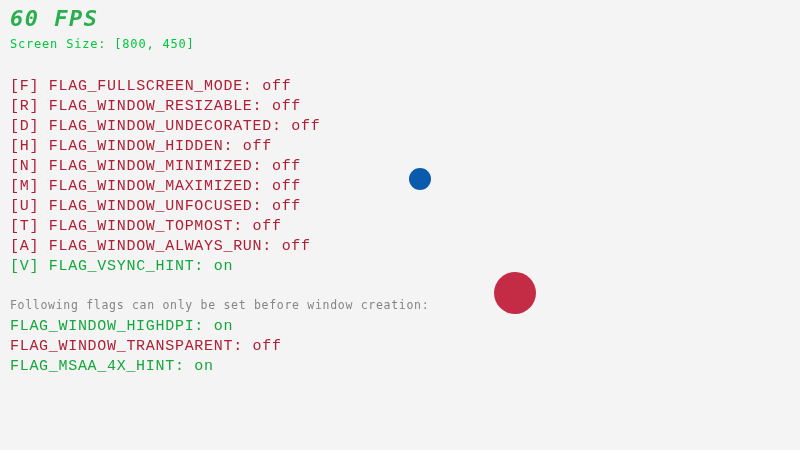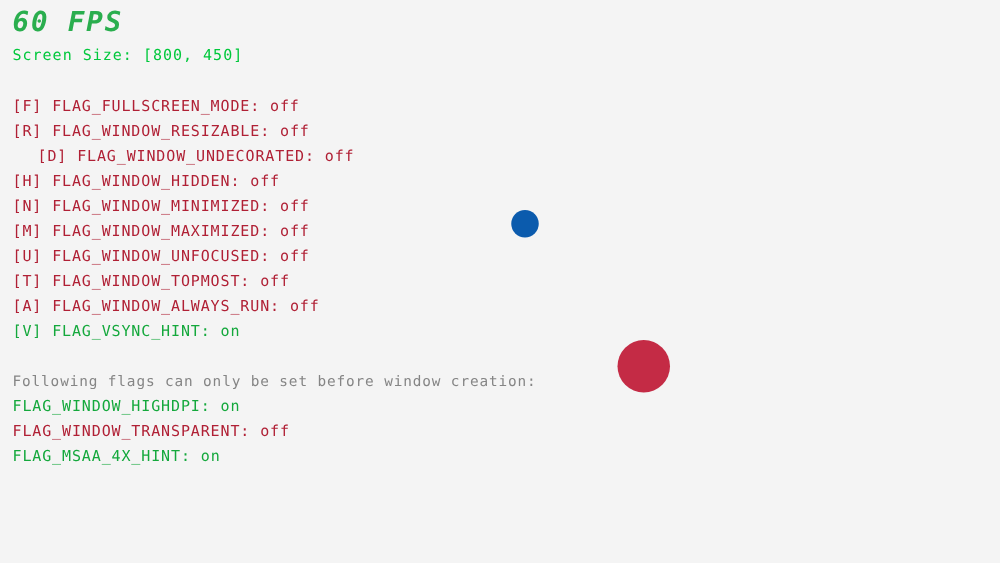--- a/index.html
+++ b/index.html
@@ -53,22 +53,23 @@
     left: 10px;
     font-size: 11.5px;
     color: #858585;
     letter-spacing: 0.7px;
   }
   #head-after  { top: 58px; }
   #head-before { top: 298px; }
 
   .flag-row {
     left: 10px;
-    font-size: 12px;
+    font-size: 15px;
     letter-spacing: 0.7px;
+    font-family: Liberation Mono, monospace;
   }
   .flag-row .key   { }
   .flag-row .fname { }
   .flag-row .val   { }
 
   .state-off { color: #b02035; }
   .state-on  { color: #14a83c; }
 
   
   .ball {
@@ -96,21 +97,21 @@
 <div id="stage" style="background: rgb(244, 244, 244);">
 
   <div id="fps" class="txt" style="color: rgb(42, 174, 78);">60 FPS</div>
 
   <div id="screen-size" class="txt" style="color: rgb(0, 200, 60);">Screen Size: [800, 450]</div>
 
 
   <div id="runtime-flags-list">
       <div class="txt flag-row state-off" style="top: 78px; color: rgb(176, 32, 53);"><span class="key">[F] </span><span class="fname">FLAG_FULLSCREEN_MODE: </span><span class="val">off</span></div>
       <div class="txt flag-row state-off" style="top: 98px; color: rgb(176, 32, 53);"><span class="key">[R] </span><span class="fname">FLAG_WINDOW_RESIZABLE: </span><span class="val">off</span></div>
-      <div class="txt flag-row state-off" style="top: 118px; color: rgb(176, 32, 53); margin-left: 20px;"><span class="key">[D] </span><span class="fname">FLAG_WINDOW_UNDECORATED: </span><span class="val">off</span></div>
+      <div class="txt flag-row state-off" style="top: 118px; color: rgb(176, 32, 53);"><span class="key">[D] </span><span class="fname">FLAG_WINDOW_UNDECORATED: </span><span class="val">off</span></div>
       <div class="txt flag-row state-off" style="top: 138px; color: rgb(176, 32, 53);"><span class="key">[H] </span><span class="fname">FLAG_WINDOW_HIDDEN: </span><span class="val">off</span></div>
       <div class="txt flag-row state-off" style="top: 158px; color: rgb(176, 32, 53);"><span class="key">[N] </span><span class="fname">FLAG_WINDOW_MINIMIZED: </span><span class="val">off</span></div>
       <div class="txt flag-row state-off" style="top: 178px; color: rgb(176, 32, 53);"><span class="key">[M] </span><span class="fname">FLAG_WINDOW_MAXIMIZED: </span><span class="val">off</span></div>
       <div class="txt flag-row state-off" style="top: 198px; color: rgb(176, 32, 53);"><span class="key">[U] </span><span class="fname">FLAG_WINDOW_UNFOCUSED: </span><span class="val">off</span></div>
       <div class="txt flag-row state-off" style="top: 218px; color: rgb(176, 32, 53);"><span class="key">[T] </span><span class="fname">FLAG_WINDOW_TOPMOST: </span><span class="val">off</span></div>
       <div class="txt flag-row state-off" style="top: 238px; color: rgb(176, 32, 53);"><span class="key">[A] </span><span class="fname">FLAG_WINDOW_ALWAYS_RUN: </span><span class="val">off</span></div>
       <div class="txt flag-row state-on" style="top: 258px; color: rgb(20, 168, 60);"><span class="key">[V] </span><span class="fname">FLAG_VSYNC_HINT: </span><span class="val">on</span></div>
     </div>
 
   <div id="head-before" class="txt section-head" style="color: rgb(133, 133, 133);">Following flags can only be set before window creation:</div>

